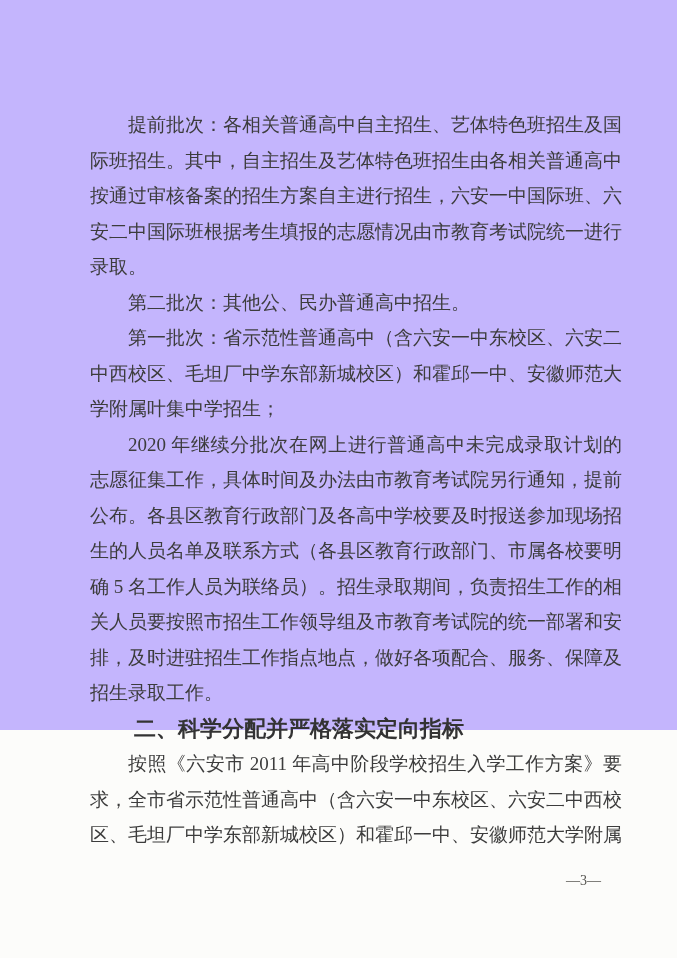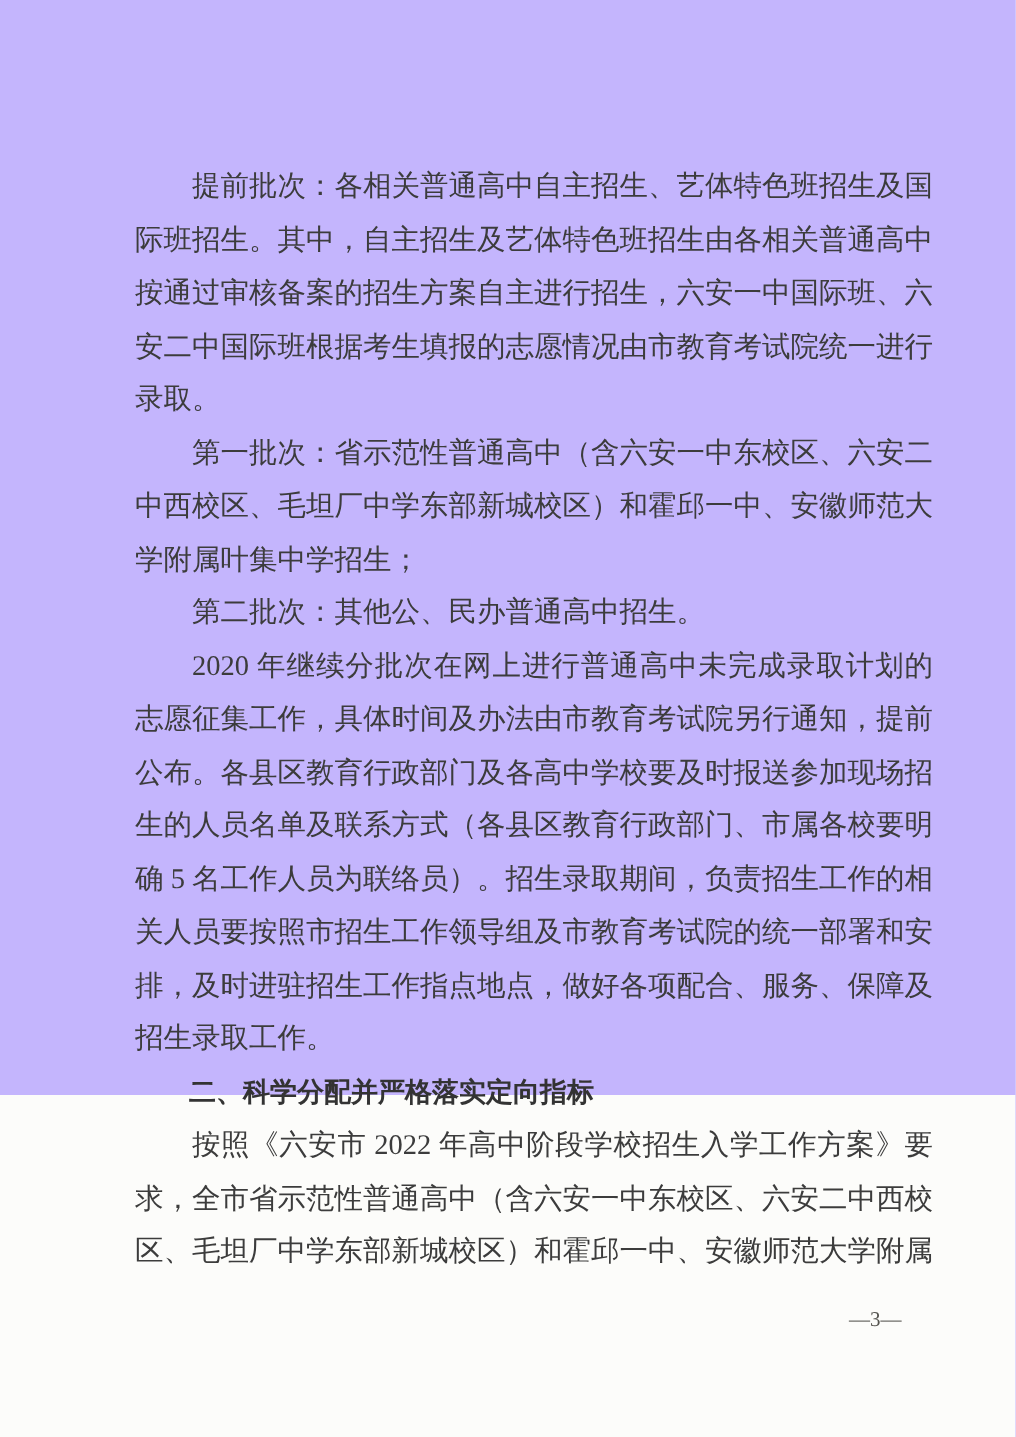--- a/index.html
+++ b/index.html
@@ -33,21 +33,21 @@
     font-size: 19px;
     line-height: 35.5px;
     color: #3c3c3c;
     text-align: justify;
     text-indent: 2em;
     font-family: "Liberation Serif", "DejaVu Serif", serif;
     letter-spacing: 0;
   }
   .section-heading {
     margin: 0;
-    font-size: 18px;
+    font-size: 22px;
     line-height: 35.5px;
     color: #333333;
     font-weight: bold;
     text-indent: 2em;
     text-align: left;
     font-family: "Liberation Sans", "DejaVu Sans", sans-serif;
   }
   .page-number {
     position: absolute;
     left: 566px;
@@ -58,20 +58,20 @@
     font-family: "Liberation Serif", "DejaVu Serif", serif;
     letter-spacing: 0px;
   }
 </style>
 </head>
 <body>
 
 <div class="page">
   <div class="text-block">
       <p class="body-para">提前批次：各相关普通高中自主招生、艺体特色班招生及国际班招生。其中，自主招生及艺体特色班招生由各相关普通高中按通过审核备案的招生方案自主进行招生，六安一中国际班、六安二中国际班根据考生填报的志愿情况由市教育考试院统一进行录取。</p>
+      <p class="body-para">第二批次：其他公、民办普通高中招生。</p>
       <p class="body-para">第一批次：省示范性普通高中（含六安一中东校区、六安二中西校区、毛坦厂中学东部新城校区）和霍邱一中、安徽师范大学附属叶集中学招生；</p>
-      <p class="body-para">第二批次：其他公、民办普通高中招生。</p>
       <p class="body-para">2020 年继续分批次在网上进行普通高中未完成录取计划的志愿征集工作，具体时间及办法由市教育考试院另行通知，提前公布。各县区教育行政部门及各高中学校要及时报送参加现场招生的人员名单及联系方式（各县区教育行政部门、市属各校要明确 5 名工作人员为联络员）。招生录取期间，负责招生工作的相关人员要按照市招生工作领导组及市教育考试院的统一部署和安排，及时进驻招生工作指点地点，做好各项配合、服务、保障及招生录取工作。</p>
       <h2 class="section-heading">二、科学分配并严格落实定向指标</h2>
-      <p class="body-para">按照《六安市 2022 年高中阶段学校招生入学工作方案》要求，全市省示范性普通高中（含六安一中东校区、六安二中西校区、毛坦厂中学东部新城校区）和霍邱一中、安徽师范大学附属</p>
+      <p class="body-para">按照《六安市 2011 年高中阶段学校招生入学工作方案》要求，全市省示范性普通高中（含六安一中东校区、六安二中西校区、毛坦厂中学东部新城校区）和霍邱一中、安徽师范大学附属</p>
     </div>
   <div class="page-number">—3—</div>
 </div>
 
 </body></html>

